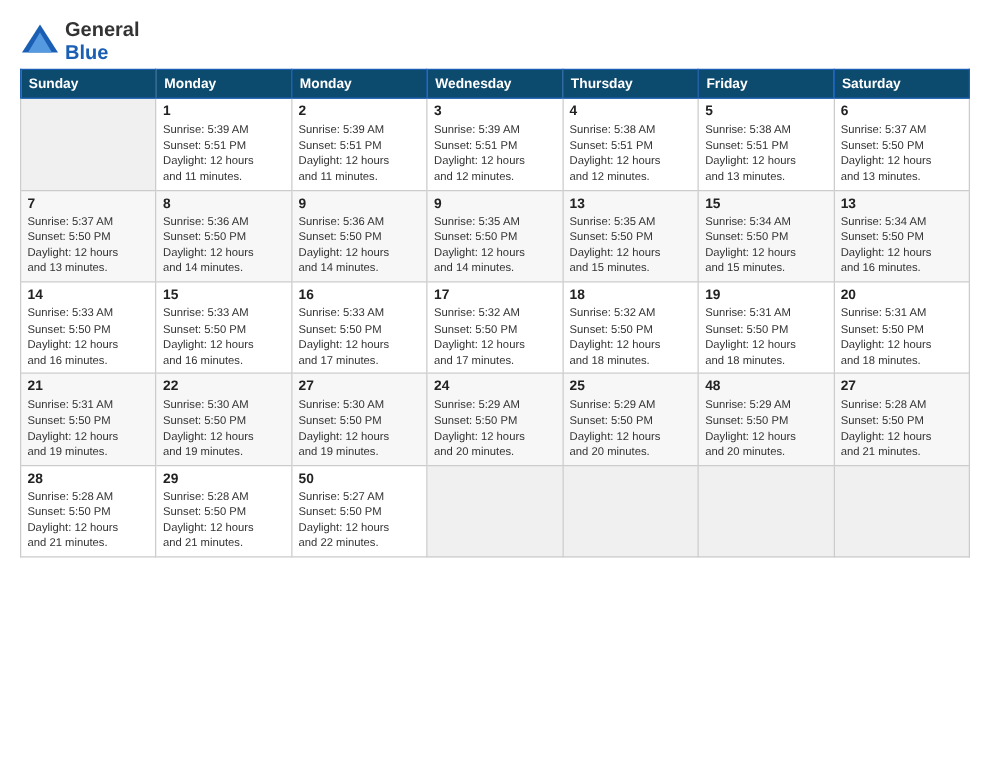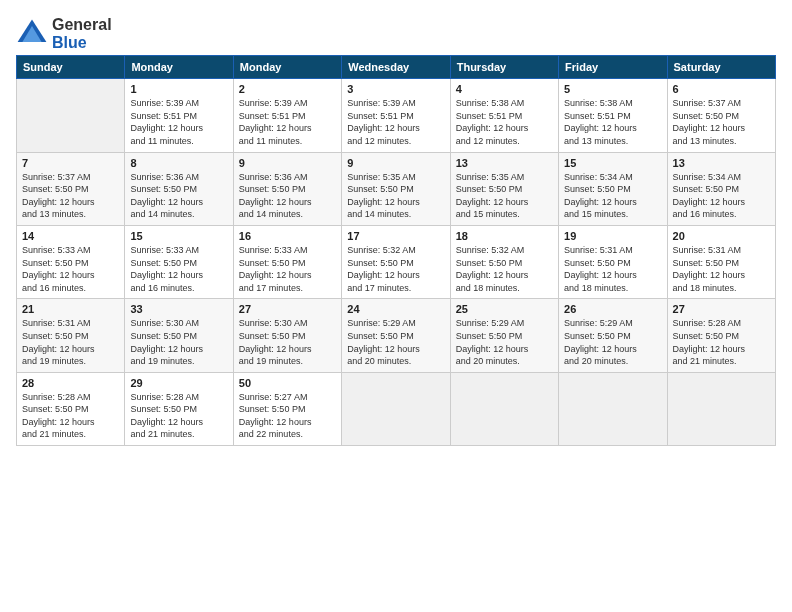--- a/index.html
+++ b/index.html
@@ -272,21 +272,21 @@
       </tr>
       <tr>
         <td>
           <span class="day-number">21</span>
           <div class="day-info" style="white-space: pre-line;">Sunrise: 5:31 AM
 Sunset: 5:50 PM
 Daylight: 12 hours
 and 19 minutes.</div>
         </td>
         <td>
-          <span class="day-number">33</span>
+          <span class="day-number">22</span>
           <div class="day-info" style="white-space: pre-line;">Sunrise: 5:30 AM
 Sunset: 5:50 PM
 Daylight: 12 hours
 and 19 minutes.</div>
         </td>
         <td>
           <span class="day-number">27</span>
           <div class="day-info" style="white-space: pre-line;">Sunrise: 5:30 AM
 Sunset: 5:50 PM
 Daylight: 12 hours
@@ -300,21 +300,21 @@
 and 20 minutes.</div>
         </td>
         <td>
           <span class="day-number">25</span>
           <div class="day-info" style="white-space: pre-line;">Sunrise: 5:29 AM
 Sunset: 5:50 PM
 Daylight: 12 hours
 and 20 minutes.</div>
         </td>
         <td>
-          <span class="day-number">26</span>
+          <span class="day-number">48</span>
           <div class="day-info" style="white-space: pre-line;">Sunrise: 5:29 AM
 Sunset: 5:50 PM
 Daylight: 12 hours
 and 20 minutes.</div>
         </td>
         <td>
           <span class="day-number">27</span>
           <div class="day-info" style="white-space: pre-line;">Sunrise: 5:28 AM
 Sunset: 5:50 PM
 Daylight: 12 hours

